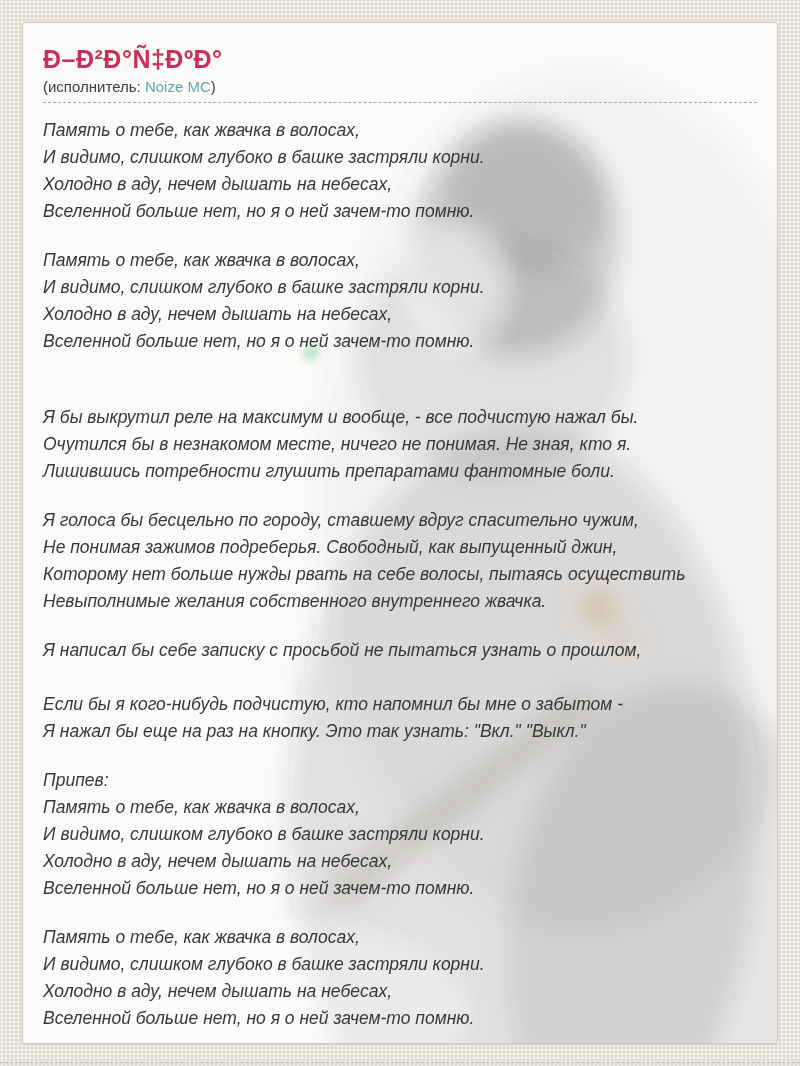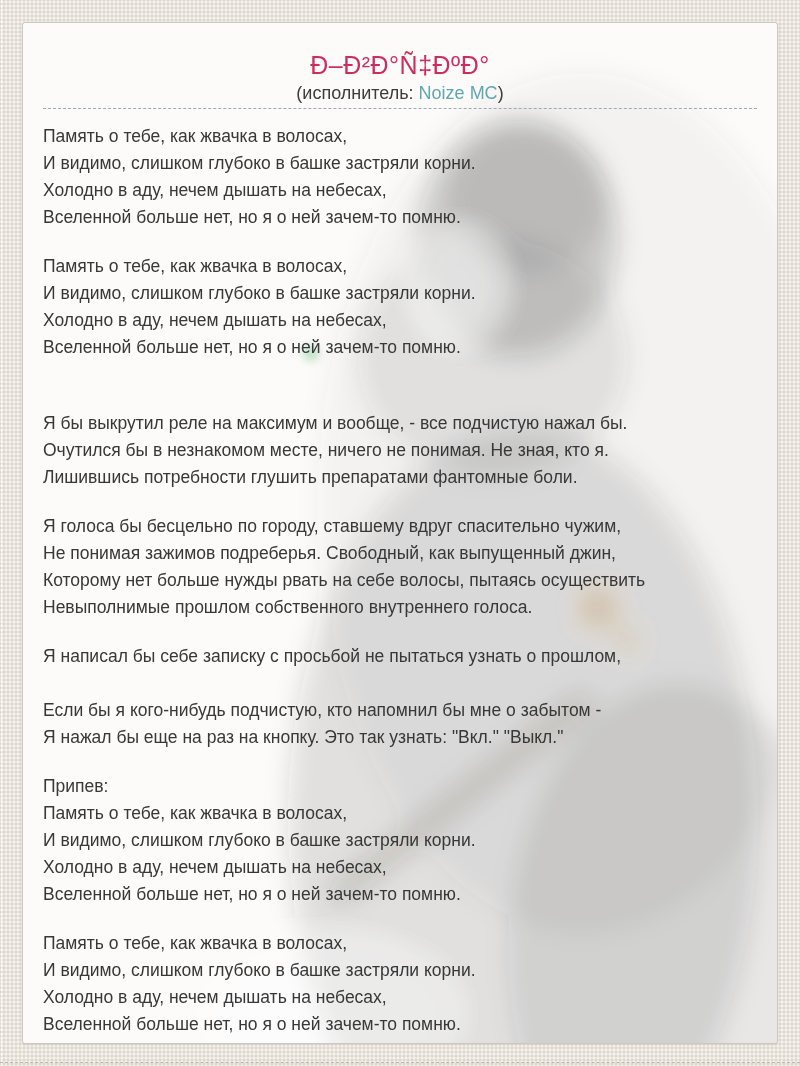--- a/index.html
+++ b/index.html
@@ -43,45 +43,43 @@
   }
   .photo{
     position:absolute;left:0;top:0;width:754px;height:1020px;
     z-index:0;pointer-events:none;
   }
   .content{
     position:relative;z-index:1;
     padding:19px 20px 20px 20px;
   }
   h1.song-title{
-    font-size:25px;line-height:27px;font-weight:normal;
+    font-size:25px;line-height:27px;font-weight:bold;
     color:var(--title-color);
-    margin:10px 0 4px 0;
+    margin:4px 0 4px 0;
     letter-spacing:0.5px;
-    text-align:center;
   }
   .artist-line{
-    font-size:18px;line-height:20px;
+    font-size:15px;line-height:20px;
     color:var(--artist-text-color);
     margin:0 0 5px 0;
-    text-align:center;
   }
   .artist-line a{
     color:var(--artist-link-color);
     text-decoration:none;
   }
   .separator{
     border-bottom:1px dashed var(--separator-color);
     height:0;margin:0 0 14px 0;
   }
   .lyrics{
     font-size:17.5px;line-height:27px;
     color:var(--lyrics-text-color);
   }
-  .lyrics p.stanza{margin:0 0 22px 0;}
+  .lyrics p.stanza{margin:0 0 22px 0;font-style:italic;}
   .lyrics p.stanza:last-child{margin-bottom:0;}
 </style>
 </head>
 <body>
 
 <div class="card">
 
   <svg class="photo" viewBox="0 0 754 1020" preserveAspectRatio="none" aria-hidden="true">
     <defs>
       <filter id="softblur" x="-60%" y="-60%" width="220%" height="220%">
@@ -111,21 +109,21 @@
     <h1 class="song-title">Ð–Ð²Ð°Ñ‡ÐºÐ°</h1>
 
     <div class="artist-line"><span>(исполнитель: </span><a href="#">Noize MC</a><span>)</span></div>
 
     <div class="separator"></div>
 
     <div class="lyrics" id="lyrics">
         <p class="stanza"><span>Память о тебе, как жвачка в волосах,</span><br><span>И видимо, слишком глубоко в башке застряли корни.</span><br><span>Холодно в аду, нечем дышать на небесах,</span><br><span>Вселенной больше нет, но я о ней зачем-то помню.</span></p>
         <p class="stanza"><span>Память о тебе, как жвачка в волосах,</span><br><span>И видимо, слишком глубоко в башке застряли корни.</span><br><span>Холодно в аду, нечем дышать на небесах,</span><br><span>Вселенной больше нет, но я о ней зачем-то помню.</span></p>
         <p class="stanza"><br><span>Я бы выкрутил реле на максимум и вообще, - все подчистую нажал бы.</span><br><span>Очутился бы в незнакомом месте, ничего не понимая. Не зная, кто я.</span><br><span>Лишившись потребности глушить препаратами фантомные боли.</span></p>
-        <p class="stanza"><span>Я голоса бы бесцельно по городу, ставшему вдруг спасительно чужим,</span><br><span>Не понимая зажимов подреберья. Свободный, как выпущенный джин,</span><br><span>Которому нет больше нужды рвать на себе волосы, пытаясь осуществить</span><br><span>Невыполнимые прошлом собственного внутреннего голоса.</span></p>
+        <p class="stanza"><span>Я голоса бы бесцельно по городу, ставшему вдруг спасительно чужим,</span><br><span>Не понимая зажимов подреберья. Свободный, как выпущенный джин,</span><br><span>Которому нет больше нужды рвать на себе волосы, пытаясь осуществить</span><br><span>Невыполнимые желания собственного внутреннего жвачка.</span></p>
         <p class="stanza"><span>Я написал бы себе записку с просьбой не пытаться узнать о прошлом,</span><br><br><span>Если бы я кого-нибудь подчистую, кто напомнил бы мне о забытом -</span><br><span>Я нажал бы еще на раз на кнопку. Это так узнать: "Вкл." "Выкл."</span></p>
         <p class="stanza"><span>Припев:</span><br><span>Память о тебе, как жвачка в волосах,</span><br><span>И видимо, слишком глубоко в башке застряли корни.</span><br><span>Холодно в аду, нечем дышать на небесах,</span><br><span>Вселенной больше нет, но я о ней зачем-то помню.</span></p>
         <p class="stanza"><span>Память о тебе, как жвачка в волосах,</span><br><span>И видимо, слишком глубоко в башке застряли корни.</span><br><span>Холодно в аду, нечем дышать на небесах,</span><br><span>Вселенной больше нет, но я о ней зачем-то помню.</span></p>
       </div>
   </div>
 </div>
 
 <div class="page-edge-left"></div>
 <div class="page-edge-bottom"></div>
 

